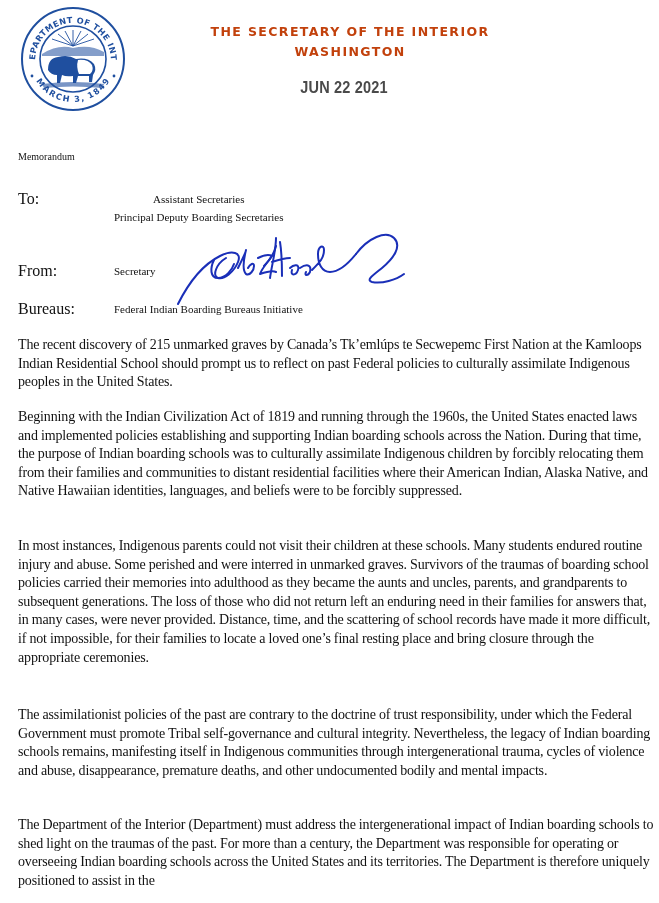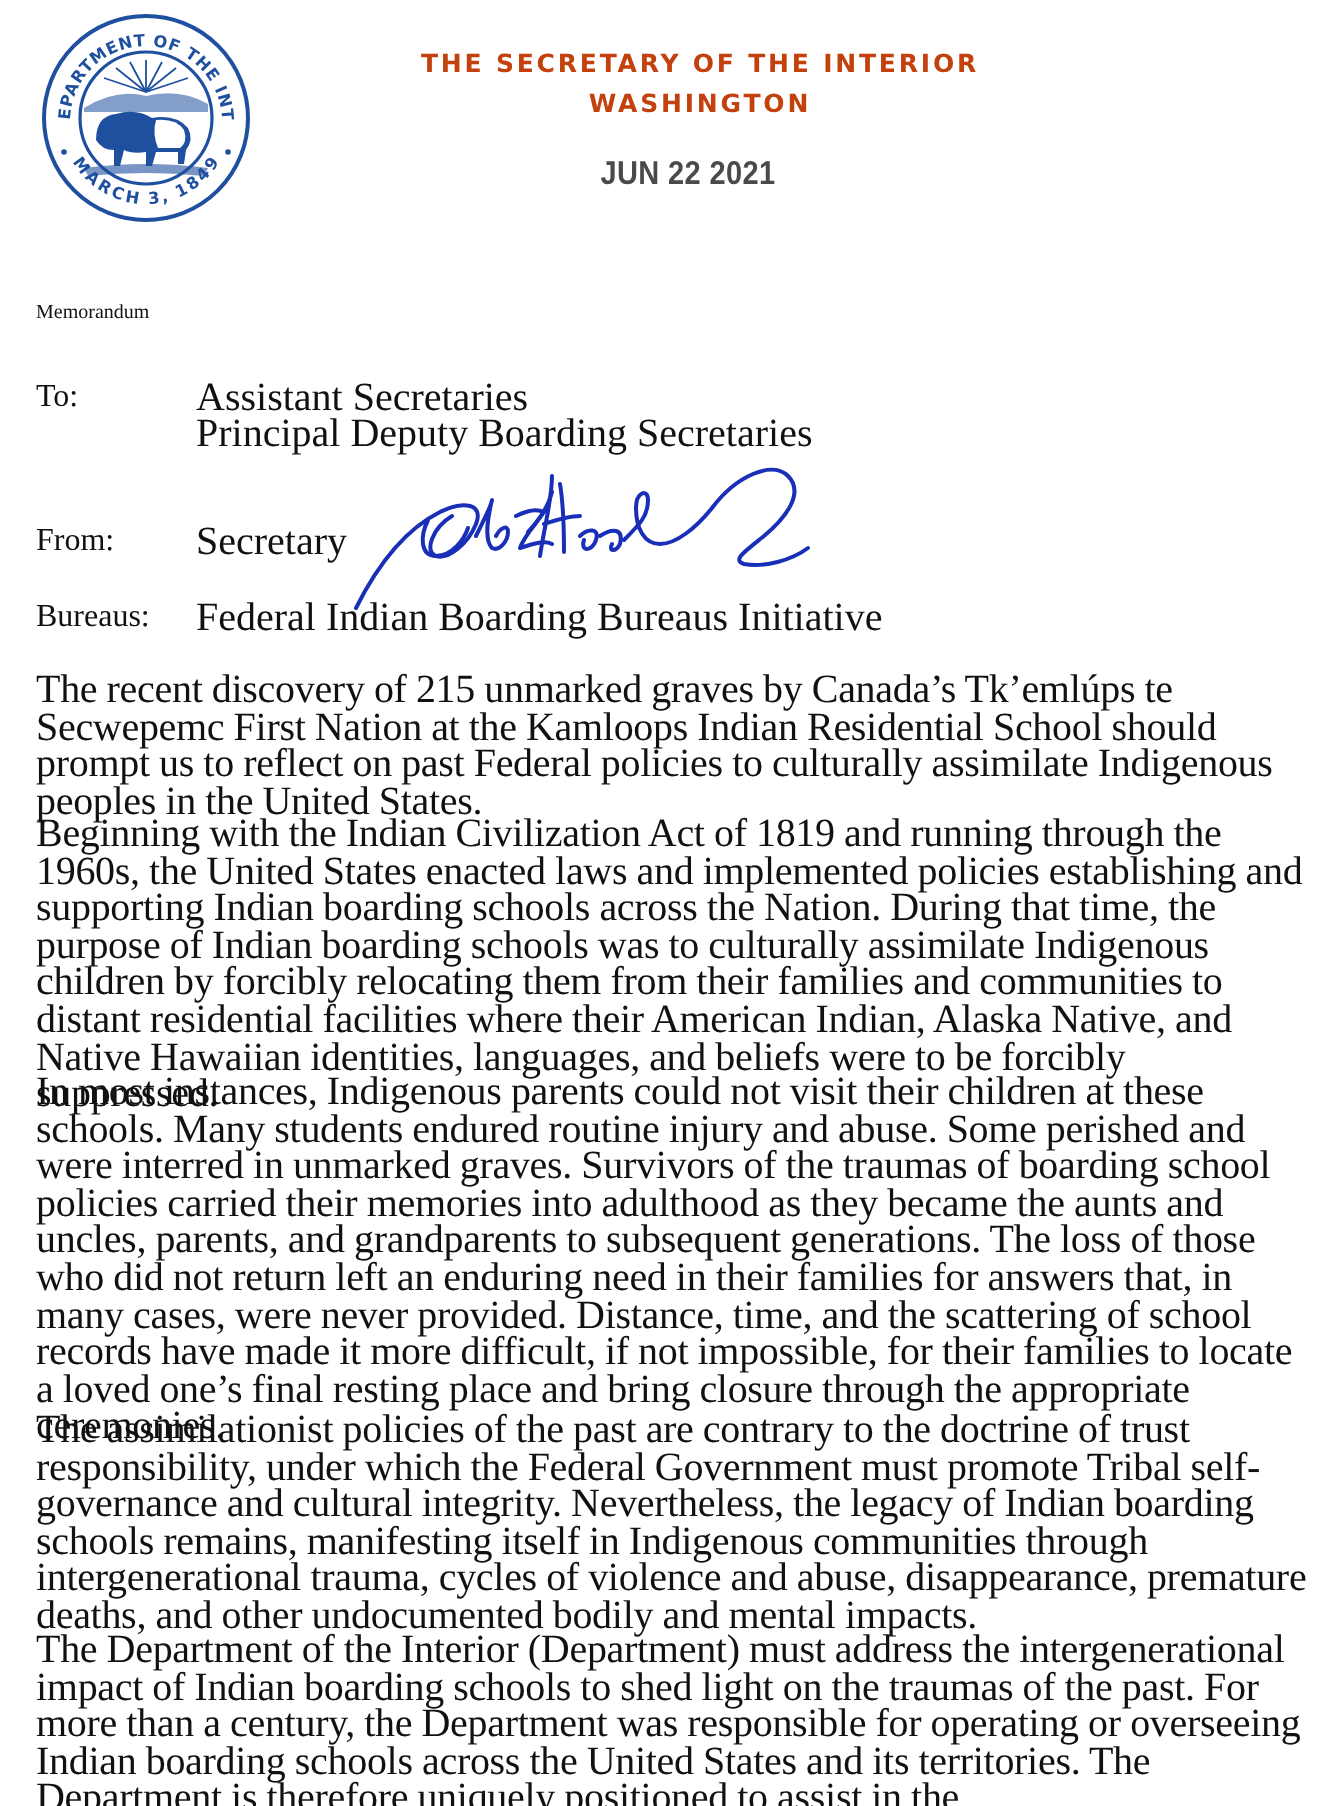--- a/index.html
+++ b/index.html
@@ -55,42 +55,43 @@
       top: 151px;
       font-size: 10px;
     }
     .field-label {
       position: absolute;
       left: 18px;
       font-size: 16px;
     }
     .field-value {
       position: absolute;
-      left: 98px;
-      font-size: 20px;
+      left: 114px;
+      font-size: 11px;
       line-height: 18px;
+      text-align: center;
     }
     .to-label { top: 190px; }
     .to-values { top: 190px; }
     .from-label { top: 262px; }
     .from-value { top: 262px; }
     .subject-label { top: 300px; }
     .subject-value { top: 300px; }
     .signature {
       position: absolute;
       left: 172px;
       top: 228px;
       width: 240px;
       height: 80px;
     }
     .body-para {
       position: absolute;
       left: 18px;
       width: 640px;
-      font-size: 20px;
+      font-size: 14px;
       line-height: 18.6px;
       margin: 0;
       letter-spacing: -0.15px;
       word-spacing: -0.2px;
     }
     .p1 { top: 336px; }
     .p2 { top: 408px; }
     .p3 { top: 537px; }
     .p4 { top: 706px; }
     .p5 { top: 816px; }

